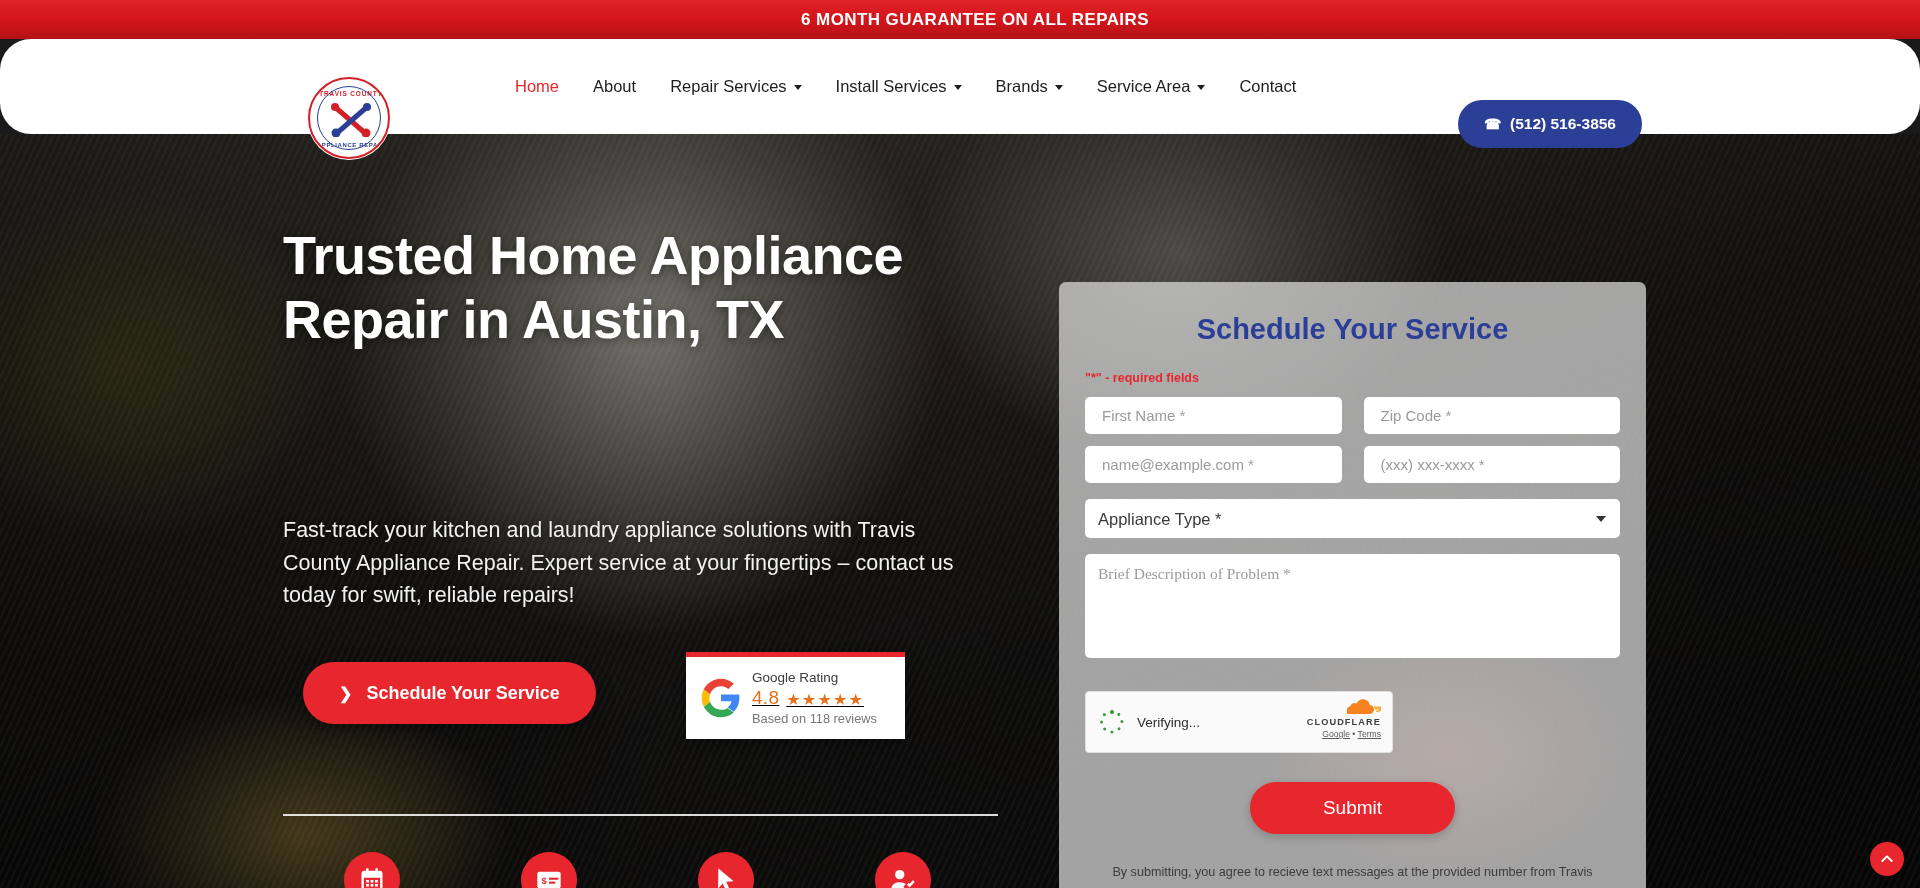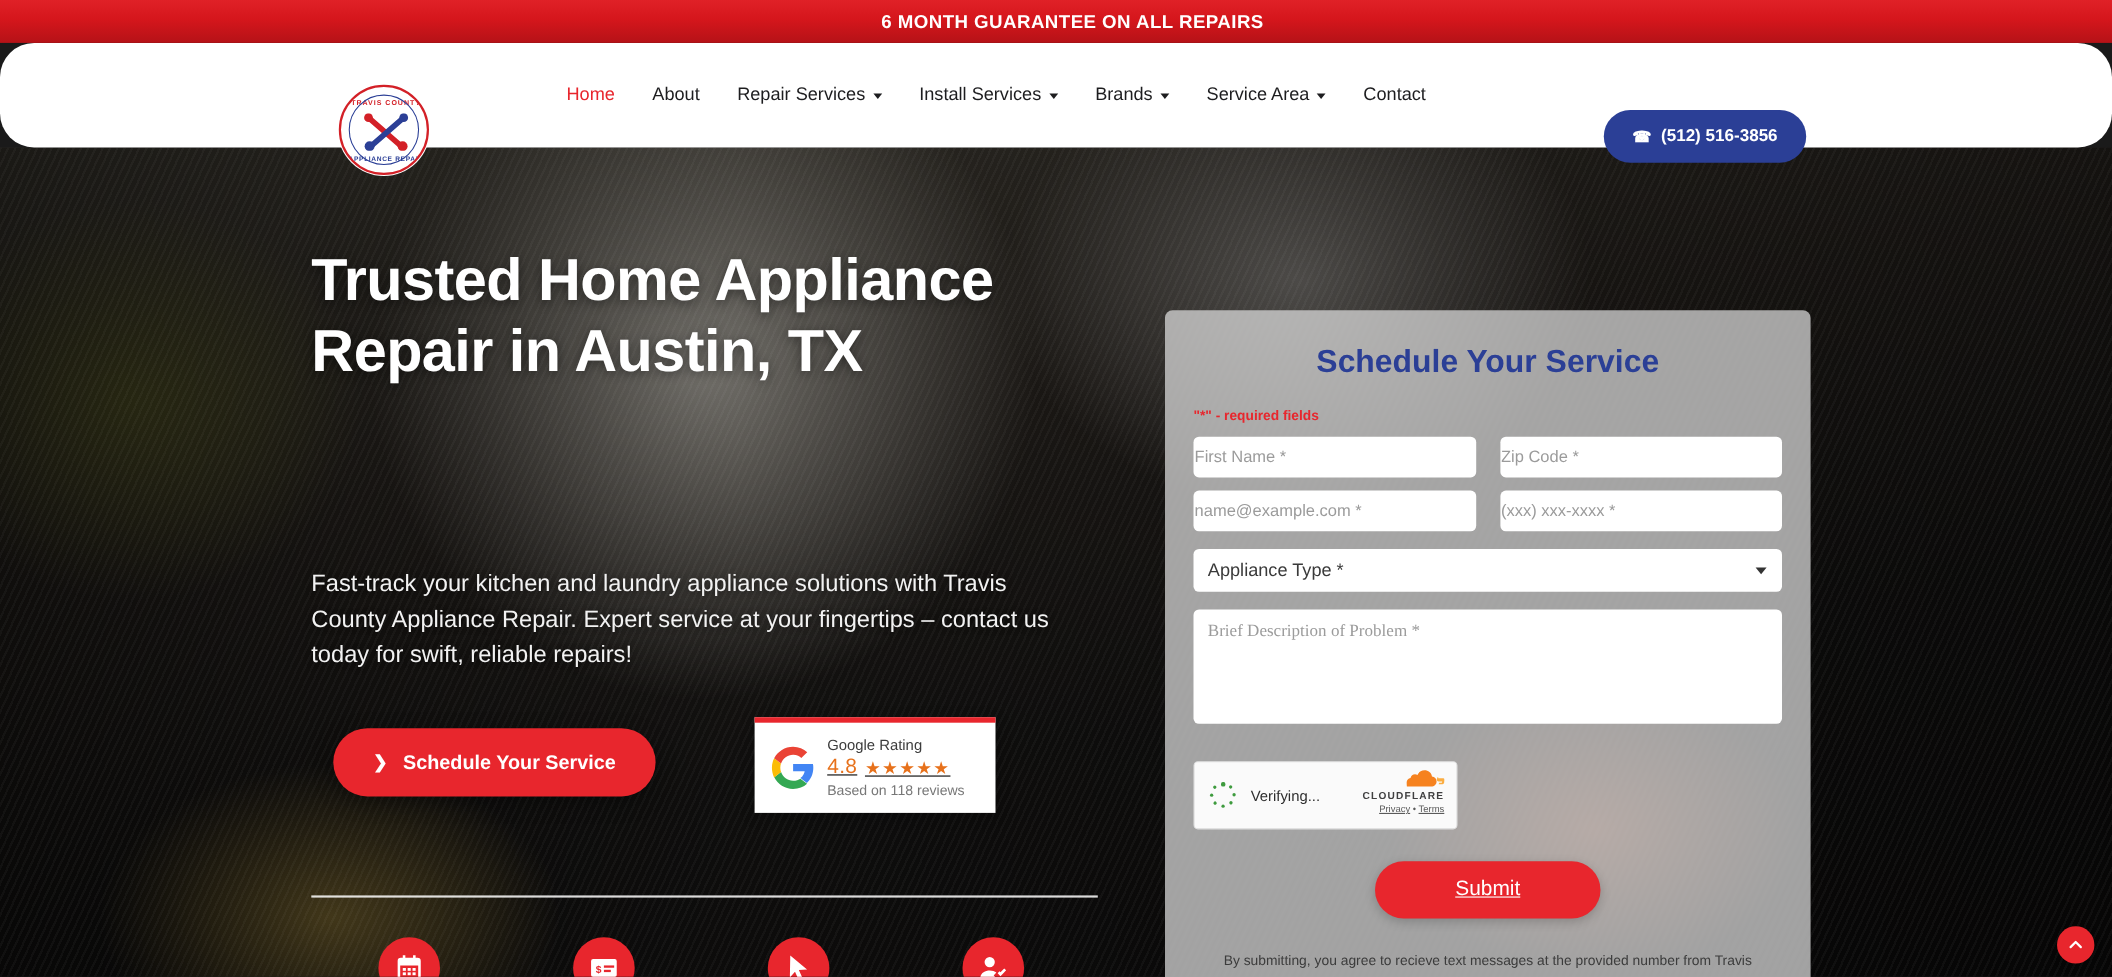--- a/index.html
+++ b/index.html
@@ -163,21 +163,21 @@
     z-index: 20;
   }
   .form-title {
     text-align: center; color: #2b3f96; font-size: 29px; font-weight: bold;
     margin-top: 5px;
   }
   .req-note { color: #e8262d; font-size: 12.5px; font-weight: bold; margin-top: 25px; }
   .row { display: flex; gap: 22px; margin-top: 12px; }
   .field {
     flex: 1; height: 37px; background: #fff; border: none; border-radius: 5px;
-    padding: 0 1px; font-size: 15px; color: #333;
+    padding: 0 17px; font-size: 15px; color: #333;
     font-family: "Liberation Sans", sans-serif;
   }
   .field::placeholder { color: #9b9b9b; }
   .select-wrap { position: relative; margin-top: 16px; }
   .select-field {
     width: 100%; height: 39px; background: #fff; border: none; border-radius: 5px;
     padding: 0 13px; font-size: 16.5px; color: #3a3a3a; appearance: none;
     font-family: "Liberation Sans", sans-serif; cursor: pointer;
   }
   .select-arrow {
@@ -189,21 +189,21 @@
   .textarea-field {
     width: 100%; height: 104px; margin-top: 16px;
     background: #fff; border: none; border-radius: 5px;
     padding: 11px 13px; font-size: 15.5px; color: #333; resize: none;
     font-family: Liberation Serif, serif;
   }
   .textarea-field::placeholder { color: #9b9b9b; }
 
   
   .turnstile {
-    margin-top: 29px; width: 240px; height: 62px; background: #fafafa;
+    margin-top: 29px; width: 308px; height: 62px; background: #fafafa;
     border: 1px solid #e0e0e0; border-radius: 4px;
     display: flex; align-items: center; padding: 0 14px;
     position: relative;
   }
   .spinner { width: 24px; height: 24px; position: relative; flex: 0 0 24px; }
   .spinner i {
     position: absolute; width: 3.4px; height: 3.4px; border-radius: 50%;
     background: #3e9b3e; left: 10.3px; top: 10.3px;
   }
   .ts-text { margin-left: 13px; font-size: 13.5px; color: #2e2e2e; }
@@ -213,21 +213,20 @@
   .cf-links { font-size: 8.6px; color: #5a5a5a; margin-top: 2px; }
   .cf-links a { color: #5a5a5a; text-decoration: underline; }
 
   
   .submit-wrap { display: flex; justify-content: center; margin-top: 29px; }
   .submit-btn {
     width: 205px; height: 52px; background: #e8262d; color: #fff;
     border: none; border-radius: 27px; font-size: 19px; cursor: pointer;
     font-family: "Liberation Sans", sans-serif;
     box-shadow: 0 3px 10px rgba(0,0,0,.2);
-    text-decoration: underline;
   }
   .disclaimer {
     margin-top: 26px; font-size: 12.6px; color: #3c3c3c; text-align: center;
     line-height: 2.0; padding: 0 12px;
   }
 
   
   .scroll-top {
     position: absolute; right: 16px; bottom: 12px;
     width: 34px; height: 34px; border-radius: 50%; background: #e8262d;
@@ -413,21 +412,21 @@
         <span class="ts-text">Verifying...</span>
         <div class="cf-logo">
           <div class="cf-cloud">
             <svg viewBox="0 0 46 17" width="46" height="17">
               <path d="M12 15h22c3 0 5-2 5-4.6 0-2.4-1.8-4.3-4.2-4.5-.5-3.4-3.4-5.6-6.8-5.6-2.9 0-5.4 1.7-6.4 4.2-.6-.4-1.4-.6-2.2-.6-2 0-3.7 1.4-4.1 3.3-2 .3-3.5 2-3.5 4C11.8 13.5 11.9 14.3 12 15z" fill="#f6821f"></path>
               <path d="M40.5 6.5c-.2 0-.4 0-.6.1-.1 0-.2.1-.2.2l-.4 1.4c-.2.6-.1 1.2.2 1.6.3.4.8.6 1.4.6h2.9c.1 0 .2.1.2.2v.2c-.1.5-.5.8-1 .8h-1.6c-.1 0-.2.1-.2.2l-.3 1.1c0 .1 0 .1.1.1h2.5c1.3 0 2.5-.9 2.8-2.2l.3-1.1c.2-.6.1-1.2-.2-1.6-.3-.4-.8-.6-1.4-.6h-4.5z" fill="#fbad41"></path>
             </svg>
           </div>
           <div class="cf-word">CLOUDFLARE</div>
           <div class="cf-links">
-            <a href="#">Privacy</a>
+            <a href="#">Google</a>
             <span>•</span>
             <a href="#">Terms</a>
           </div>
         </div>
       </div>
 
       <div class="submit-wrap">
         <button class="submit-btn">Submit</button>
       </div>
 

